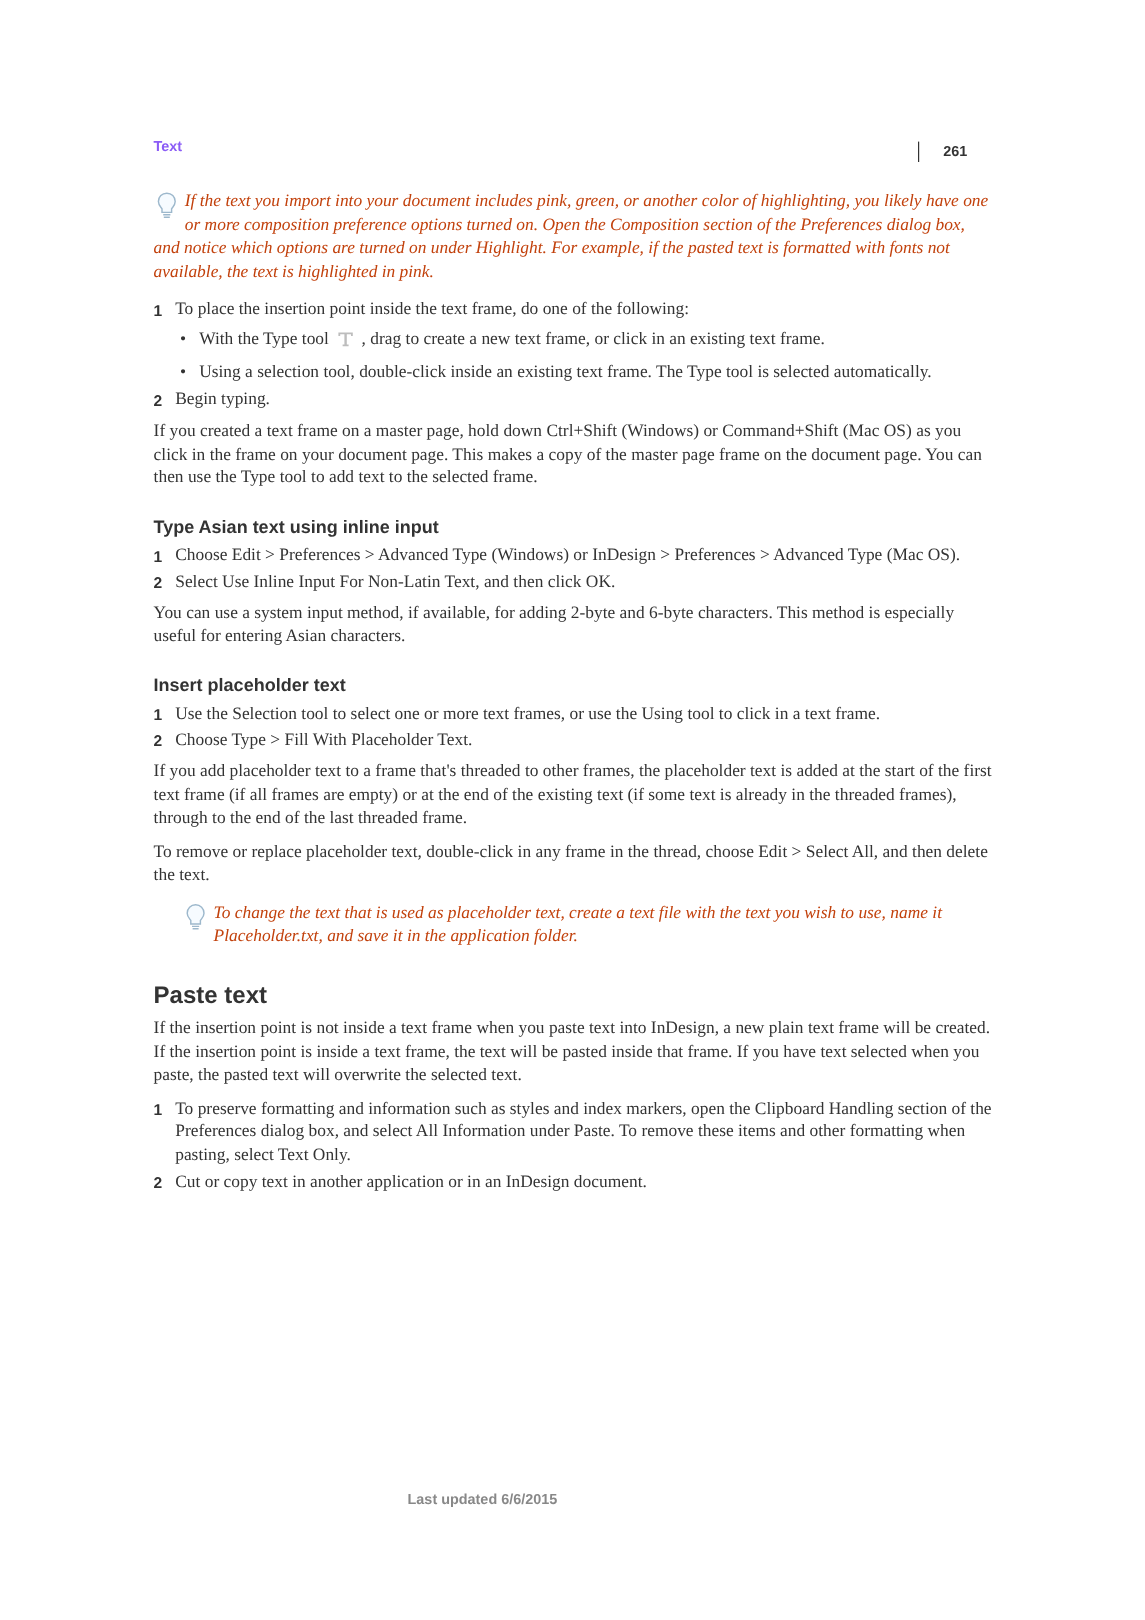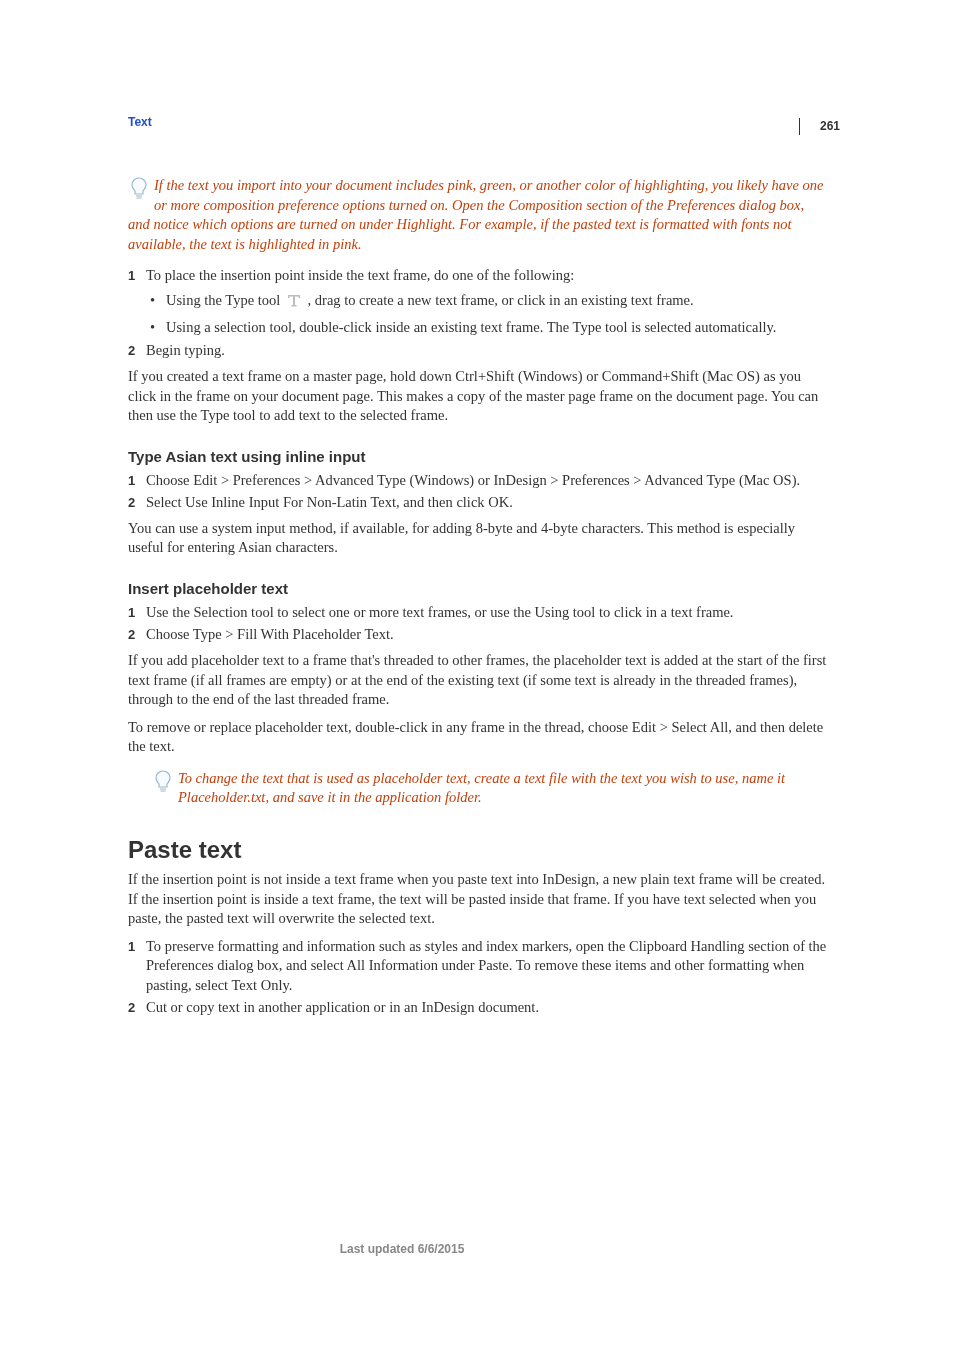--- a/index.html
+++ b/index.html
@@ -13,36 +13,36 @@
     background: #ffffff;
   }
   .page {
     position: absolute;
     left: 128px;
     top: 115px;
     width: 700px;
   }
   .page-number {
     position: absolute;
-    right: 114px;
+    right: 148px;
     top: 118px;
     font-family: "Myriad Pro", "Helvetica Neue", Arial, sans-serif;
     font-weight: 700;
     font-size: 12px;
     color: #333333;
     border-left: 1.5px solid #333333;
     padding-left: 20px;
     line-height: 1.4;
   }
   .section-label {
     font-family: "Myriad Pro", "Helvetica Neue", Arial, sans-serif;
     font-weight: 700;
     font-size: 12px;
-    color: #1d4ed8;
-    margin-bottom: 47px;
+    color: #8b5cf6;
+    margin-bottom: 30px;
   }
   .tip {
     margin: 12px 0 12px 0;
     font-style: italic;
     font-size: 14.5px;
     line-height: 1.35;
     color: #c2410c;
   }
   .tip .tip-icon {
     float: left;
@@ -54,21 +54,21 @@
   .h3 {
     font-family: "Myriad Pro", "Helvetica Neue", Arial, sans-serif;
     font-weight: 700;
     font-size: 15px;
     color: #333333;
     margin: 22px 0 6px 0;
   }
   .h2 {
     font-family: "Myriad Pro", "Helvetica Neue", Arial, sans-serif;
     font-weight: 700;
-    font-size: 24px;
+    font-size: 20px;
     color: #333333;
     margin: 28px 0 6px 0;
   }
   p.body {
     font-size: 14.5px;
     line-height: 1.35;
     margin: 6px 0 8px 0;
     color: #333333;
   }
   .ol {
@@ -138,21 +138,21 @@
   <div class="ol">
     <div class="ol-row">
       <div class="ol-num">1</div>
       <div class="ol-body">To place the insertion point inside the text frame, do one of the following:</div>
     </div>
   </div>
   <div class="ul">
     <div class="ul-row">
       <div class="ul-bullet">•</div>
       <div class="ul-body">
-        <span>Using the Type tool </span><span class="type-icon"><svg width="16" height="16" viewBox="0 0 16 16">
+        <span>With the Type tool </span><span class="type-icon"><svg width="16" height="16" viewBox="0 0 16 16">
               <path d="M2 3 L14 3 L14 6 L12.5 6 L12.5 4.5 L9 4.5 L9 13 L10.5 13 L10.5 14.5 L5.5 14.5 L5.5 13 L7 13 L7 4.5 L3.5 4.5 L3.5 6 L2 6 Z" fill="#bdbdbd"></path>
             </svg></span><span> , drag to create a new text frame, or click in an existing text frame.</span>
       </div>
     </div>
     <div class="ul-row">
       <div class="ul-bullet">•</div>
       <div class="ul-body">Using a selection tool, double-click inside an existing text frame. The Type tool is selected automatically.</div>
     </div>
   </div>
   <div class="ol">
@@ -167,21 +167,21 @@
   <div class="ol">
     <div class="ol-row">
       <div class="ol-num">1</div>
       <div class="ol-body">Choose Edit &gt; Preferences &gt; Advanced Type (Windows) or InDesign &gt; Preferences &gt; Advanced Type (Mac OS).</div>
     </div>
     <div class="ol-row">
       <div class="ol-num">2</div>
       <div class="ol-body">Select Use Inline Input For Non-Latin Text, and then click OK.</div>
     </div>
   </div>
-  <p class="body">You can use a system input method, if available, for adding 8-byte and 4-byte characters. This method is especially useful for entering Asian characters.</p>
+  <p class="body">You can use a system input method, if available, for adding 2-byte and 6-byte characters. This method is especially useful for entering Asian characters.</p>
 
   <div class="h3">Insert placeholder text</div>
   <div class="ol">
     <div class="ol-row">
       <div class="ol-num">1</div>
       <div class="ol-body">Use the Selection tool to select one or more text frames, or use the Using tool to click in a text frame.</div>
     </div>
     <div class="ol-row">
       <div class="ol-num">2</div>
       <div class="ol-body">Choose Type &gt; Fill With Placeholder Text.</div>

